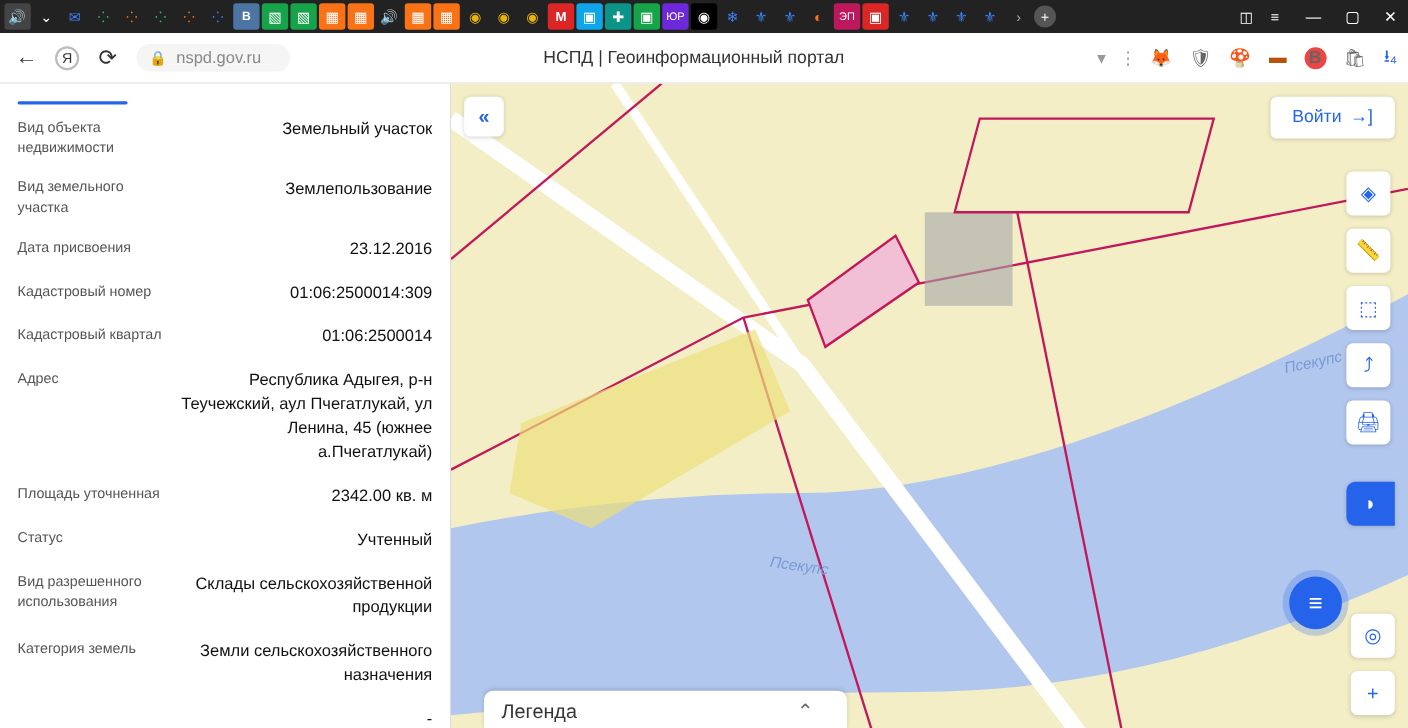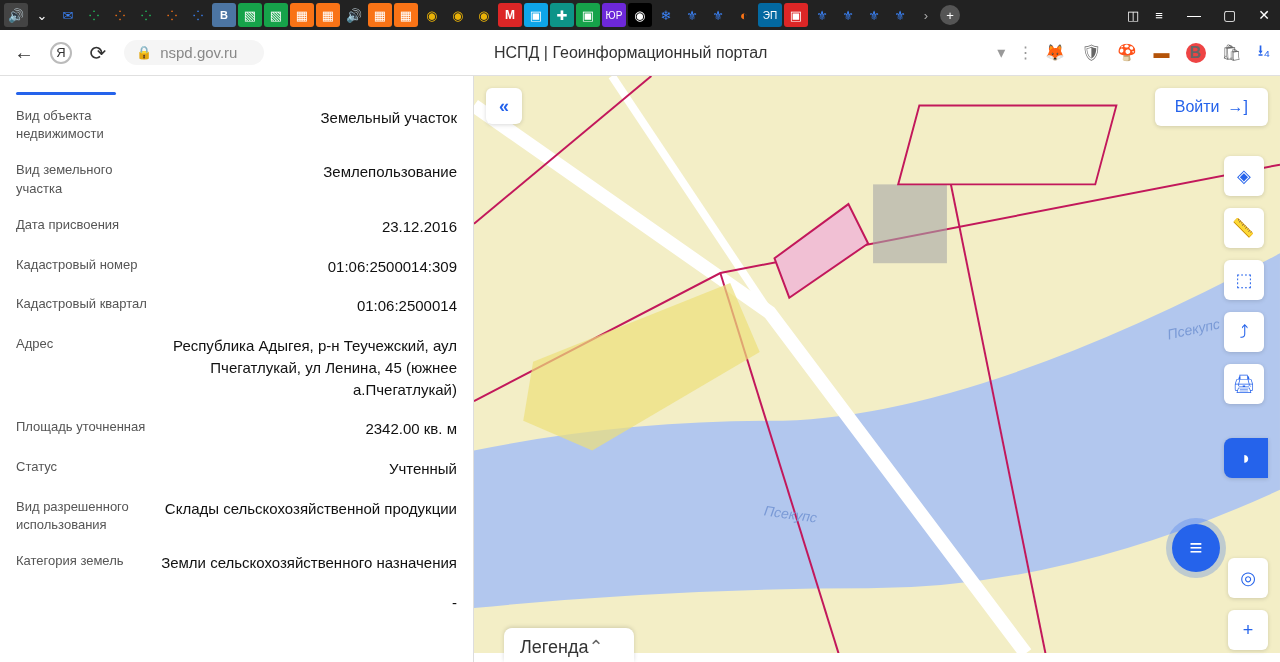--- a/index.html
+++ b/index.html
@@ -19,37 +19,37 @@
 .url-box { flex: 0 0 auto; display: flex; align-items: center; gap: 8px; background: #f5f5f5; border-radius: 14px; padding: 4px 12px; min-width: 140px; }
 .url-box .lock { color: #999; font-size: 13px; }
 .url-text { color: #888; font-size: 15px; }
 .page-title { flex: 1; text-align: center; color: #333; font-size: 16px; }
 .browser-bar .right-icons { display: flex; gap: 16px; align-items: center; }
 .right-icons span { font-size: 16px; color: #666; }
 .badge-red { background:#e44; color:#fff; border-radius:50%; width:20px; height:20px; display:inline-flex; align-items:center; justify-content:center; font-size:12px; font-weight:bold;}
 
 
 .main { display: flex; height: calc(662px - 30px - 46px); }
-.sidebar { width: 474px; border-right: 1px solid #ddd; padding: 16px 16px 0 16px; overflow: hidden; position: relative; }
+.sidebar { width: 410px; border-right: 1px solid #ddd; padding: 16px 16px 0 16px; overflow: hidden; position: relative; }
 .sidebar .tab-line { height: 3px; width: 100px; background: #2563eb; margin-bottom: 12px; border-radius: 2px; }
 .prop-row { display: flex; margin-bottom: 18px; }
 .prop-label { width: 140px; color: #555; font-size: 13px; line-height: 1.4; padding-right: 8px; }
 .prop-value { flex: 1; color: #111; font-size: 15px; line-height: 1.45; text-align: right; }
 
 
 .map-wrap { flex: 1; position: relative; overflow: hidden; }
 .map-svg { position: absolute; inset: 0; }
 .login-btn { position: absolute; top: 12px; right: 12px; background: #fff; border-radius: 6px; padding: 10px 20px; color: #2563eb; font-size: 16px; font-weight: 400; display: flex; align-items: flex-end; gap: 8px; box-shadow: 0 1px 4px rgba(0,0,0,.15); }
 .collapse-btn { position: absolute; top: 12px; left: 12px; background: #fff; border-radius: 6px; width: 36px; height: 36px; display: flex; align-items: center; justify-content: center; color: #2563eb; font-size: 18px; font-weight: bold; box-shadow: 0 1px 4px rgba(0,0,0,.15); }
 .map-tools { position: absolute; right: 12px; top: 80px; display: flex; flex-direction: column; gap: 12px; }
 .tool-btn { width: 40px; height: 40px; background: #fff; border-radius: 6px; display: flex; align-items: center; justify-content: center; color: #2563eb; font-size: 18px; box-shadow: 0 1px 4px rgba(0,0,0,.15); }
 .tool-btn.primary { background: #2563eb; color: #fff; border-radius: 8px 0 0 8px; width: 44px; }
 .map-tools-bottom { position: absolute; right: 12px; bottom: 12px; display: flex; flex-direction: column; gap: 12px; }
 .chat-bubble { position: absolute; right: 60px; bottom: 90px; width: 48px; height: 48px; border-radius: 50%; background: #2563eb; display: flex; align-items: center; justify-content: center; color: #fff; font-size: 22px; box-shadow: 0 0 0 6px rgba(37,99,235,.25); }
-.legend-box { position: absolute; left: 30px; bottom: 0; background: #fff; border-radius: 8px 8px 0 0; padding: 8px 30px 4px 16px; font-size: 18px; color: #333; box-shadow: 0 -1px 4px rgba(0,0,0,.15); display:flex; align-items:center; }
+.legend-box { position: absolute; left: 30px; bottom: 0; background: #fff; border-radius: 8px 8px 0 0; padding: 8px 30px 4px 16px; font-size: 18px; color: #333; box-shadow: 0 -1px 4px rgba(0,0,0,.15); display:flex; align-items:center; gap: 200px;}
 .legend-box .chev { color: #666; }
 .river-label { position: absolute; color: #7a9ad6; font-size: 14px; font-style: italic; }
 </style>
 </head>
 <body>
 
 <div class="taskbar">
   <span class="taskbar-icon active">🔊</span>
   <span class="taskbar-icon">⌄</span>
   <span class="taskbar-icon" style="color:#3b82f6">✉</span>
@@ -72,21 +72,21 @@
   <span class="taskbar-icon" style="background:#dc2626;font-size:12px;font-weight:bold">M</span>
   <span class="taskbar-icon" style="background:#0ea5e9">▣</span>
   <span class="taskbar-icon" style="background:#0d9488">✚</span>
   <span class="taskbar-icon" style="background:#16a34a">▣</span>
   <span class="taskbar-icon" style="background:#6d28d9;font-size:10px">ЮР</span>
   <span class="taskbar-icon" style="background:#000">◉</span>
   <span class="taskbar-icon" style="color:#3b82f6">❄</span>
   <span class="taskbar-icon" style="color:#3b82f6">⚜</span>
   <span class="taskbar-icon" style="color:#3b82f6">⚜</span>
   <span class="taskbar-icon" style="color:#f97316">◐</span>
-  <span class="taskbar-icon" style="background:#0369a1;font-size:10px">ЭП</span>
+  <span class="taskbar-icon" style="background:#be185d;font-size:10px">ЭП</span>
   <span class="taskbar-icon" style="background:#dc2626">▣</span>
   <span class="taskbar-icon" style="color:#3b82f6">⚜</span>
   <span class="taskbar-icon" style="color:#3b82f6">⚜</span>
   <span class="taskbar-icon" style="color:#3b82f6">⚜</span>
   <span class="taskbar-icon" style="color:#3b82f6">⚜</span>
   <span class="taskbar-icon" style="color:#aaa">›</span>
   <span class="taskbar-icon" style="background:#555;border-radius:50%;width:20px;height:20px">+</span>
   <span class="spacer"></span>
   <span class="taskbar-icon">◫</span>
   <span class="taskbar-icon">≡</span>

